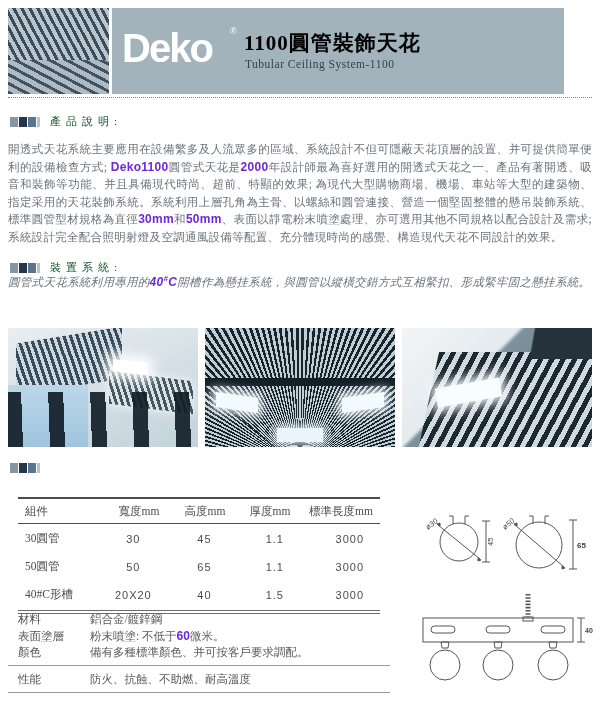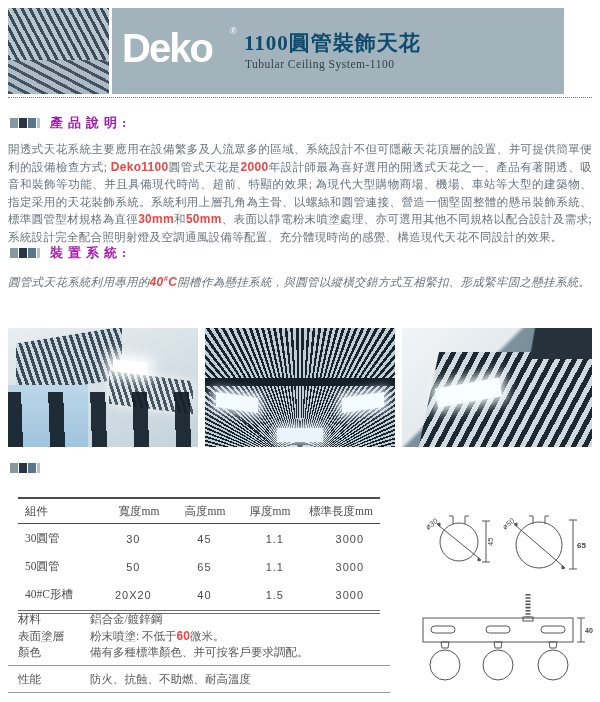--- a/index.html
+++ b/index.html
@@ -14,36 +14,36 @@
     background:repeating-linear-gradient(62deg,#3d4c59 0 3px,#b9c6ce 3px 7px);}
   .tp-lower{position:absolute;left:0;bottom:0;width:100%;height:40%;
     background:repeating-linear-gradient(28deg,#42525e 0 3px,#aebbc4 3px 8px);}
   .header-band{position:absolute;left:112px;top:8px;width:452px;height:86px;background:#a2b3bc;}
   .logo{position:absolute;left:10px;top:20px;
     font-family:"Liberation Sans","DejaVu Sans",sans-serif;
     font-weight:bold;font-size:40px;line-height:40px;color:#ffffff;letter-spacing:-2px;}
   .reg{position:absolute;left:118px;top:18px;color:#ffffff;font-size:9px;
     font-family:"Liberation Sans",sans-serif;}
   .band-title{position:absolute;left:132px;top:24px;font-size:21px;line-height:22px;
-    color:#0c4a6e;letter-spacing:1px;font-weight:bold;}
+    color:#000000;letter-spacing:1px;font-weight:bold;}
   .band-sub{position:absolute;left:133px;top:50px;font-size:11.5px;color:#33424c;letter-spacing:.5px;}
   .sep-dotted{position:absolute;left:8px;right:8px;top:97px;border-top:1px dotted #6f7f8a;}
   
   .sec-head{position:absolute;display:flex;align-items:center;}
   .bullet{display:flex;align-items:center;margin-right:9px;}
   .bullet span{display:inline-block;height:10px;margin-right:1px;}
   .bu1{width:8px;background:#8796a3;}
   .bu2{width:8px;background:#263646;}
   .bu3{width:8px;background:#5a7490;}
   .bu4{width:3px;background:#b6c1c9;}
-  .sec-label{font-size:13px;font-weight:bold;color:#a21caf;letter-spacing:5px;}
+  .sec-label{font-size:11px;font-weight:normal;color:#14532d;letter-spacing:5px;}
   
   .para{position:absolute;left:8px;width:584px;font-size:11.5px;line-height:17.5px;
     color:#6a737c;text-align:justify;letter-spacing:.3px;}
-  .b{font-weight:bold;color:#ef4444;font-size:12px;
+  .b{font-weight:bold;color:#6d28d9;font-size:12px;
     font-family:"Liberation Sans","DejaVu Sans",sans-serif;}
   sup.b{font-size:8px;}
   
   .photos{position:absolute;left:8px;top:328px;width:584px;height:119px;display:flex;gap:7px;}
   .photo{flex:1;position:relative;overflow:hidden;}
   .photo1{background:linear-gradient(160deg,#e8eef2,#c3d2da);}
   .p1-sky{position:absolute;left:0;bottom:0;width:42%;height:52%;
     background:linear-gradient(#bcd7e8,#9fc4de);}
   .p1-panel-a{position:absolute;left:4%;top:6%;width:56%;height:44%;
     background:repeating-linear-gradient(72deg,#3a4a57 0 3px,#cdd9e0 3px 6px);
@@ -116,21 +116,21 @@
     <span class="bu1"></span>
       <span class="bu2"></span>
       <span class="bu3"></span>
       <span class="bu4"></span>
   </span>
   <span class="sec-label">產品說明:</span>
 </div>
 
 <div class="para" style="top:141px;"><span>開透式天花系統主要應用在設備繁多及人流眾多的區域、系統設計不但可隱蔽天花頂層的設置、并可提供簡單便利的設備檢查方式; </span><span class="b">Deko1100</span><span>圓管式天花是</span><span class="b">2000</span><span>年設計師最為喜好選用的開透式天花之一、產品有著開透、吸音和裝飾等功能、并且具備現代時尚、超前、特顯的效果; 為現代大型購物商場、機場、車站等大型的建築物、指定采用的天花裝飾系統。系統利用上層孔角為主骨、以螺絲和圓管連接、營造一個堅固整體的懸吊裝飾系統、標準圓管型材規格為直徑</span><span class="b">30mm</span><span>和</span><span class="b">50mm</span><span>、表面以靜電粉末噴塗處理、亦可選用其他不同規格以配合設計及需求; 系統設計完全配合照明射燈及空調通風設備等配置、充分體現時尚的感覺、構造現代天花不同設計的效果。</span></div>
 
-<div class="sec-head" style="left:10px;top:244px;">
+<div class="sec-head" style="left:10px;top:260px;">
   <span class="bullet">
     <span class="bu1"></span>
       <span class="bu2"></span>
       <span class="bu3"></span>
       <span class="bu4"></span>
   </span>
   <span class="sec-label">裝置系統:</span>
 </div>
 
 <div class="para" style="top:270px;font-style:italic;"><span>圓管式天花系統利用專用的</span><span class="b">40</span><sup class="b">#</sup><span class="b">C</span><span>開槽作為懸挂系統，與圓管以縱橫交錯方式互相緊扣、形成緊牢固之懸挂系統。</span></div>

